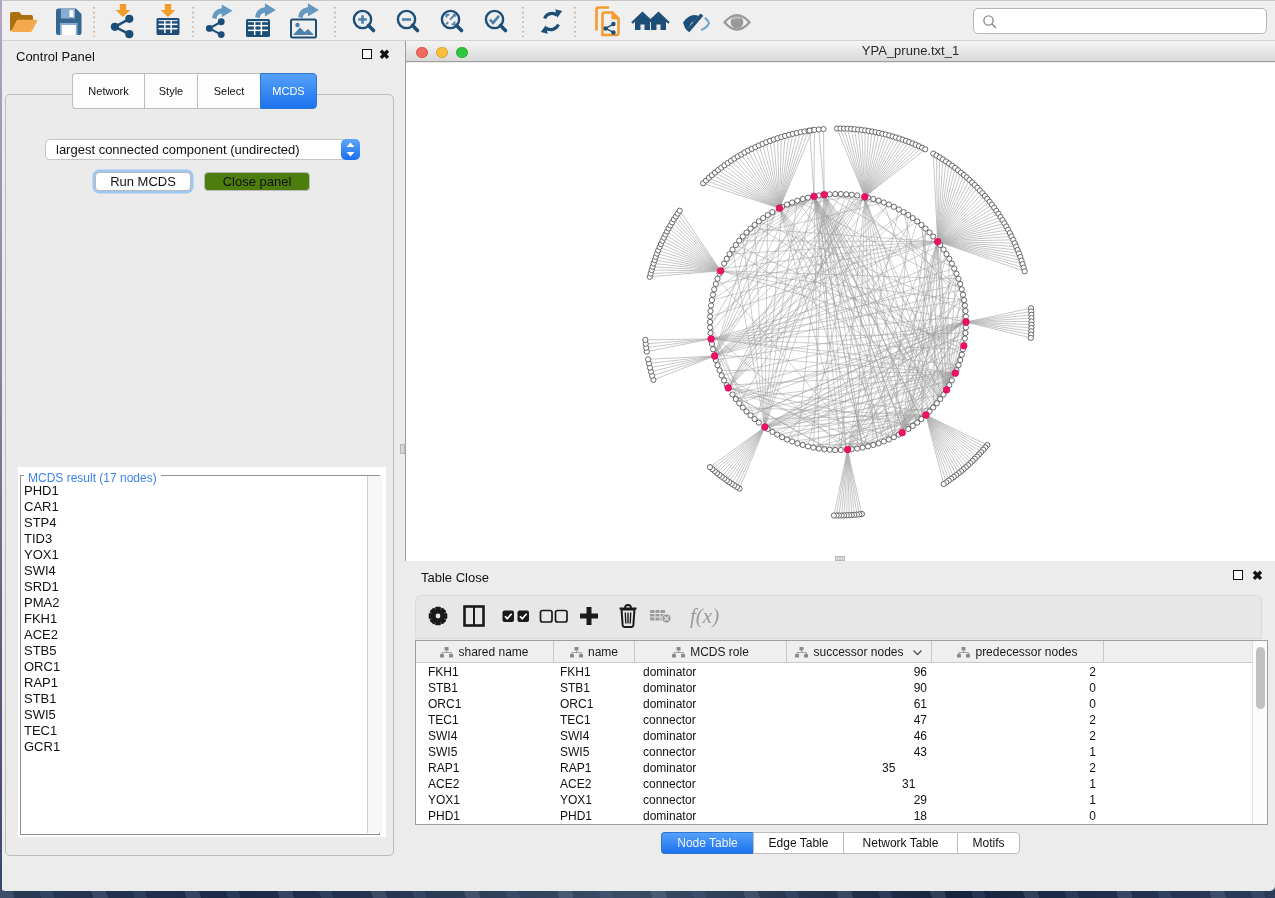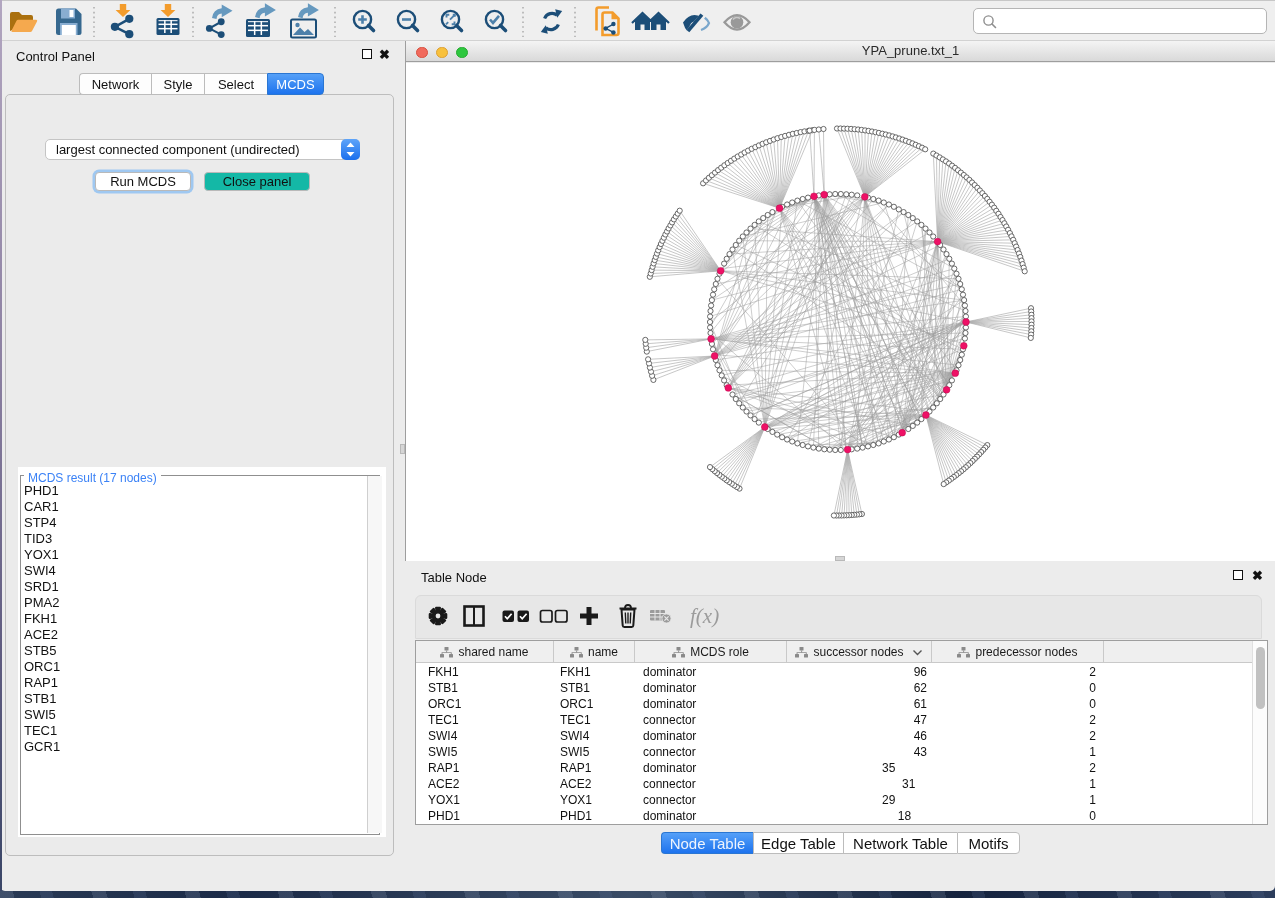--- a/index.html
+++ b/index.html
@@ -18,35 +18,35 @@
     border-top:1px solid #c7c7c7; border-bottom:1px solid #d2d2d2; }
   #searchbox { position:absolute; left:973px; top:7px; width:294px; height:26px; background:#fff;
     border:1px solid #b5b5b5; border-radius:5px; }
   
   #cpanel { position:absolute; left:0; top:42px; width:401px; height:819px; background:#ececec; }
   #cpanel .title { position:absolute; left:16px; top:7px; font-size:13px; color:#111; }
   .floatbox { position:absolute; width:10px; height:10px; border:1.5px solid #111; background:#fff; }
   .closex { position:absolute; font-size:13px; font-weight:bold; color:#111; line-height:10px; }
   #tabwrap { position:absolute; left:5px; top:52px; width:389px; height:762px;
     border:1px solid #bdbdbd; border-radius:5px; background:#ebebeb; }
-  #tabs { position:absolute; left:79px; top:31px; height:22px; display:flex; font-size:13px; }
+  #tabs { position:absolute; left:72px; top:31px; height:36px; display:flex; font-size:11px; }
   .tab { background:#fdfdfd; border:1px solid #bcbcbc; border-right:none; color:#111;
     display:flex; align-items:center; justify-content:center; }
   .tab:first-child { border-radius:4px 0 0 4px; }
   .tab.sel { background:linear-gradient(#55a0f8,#1d73ee); color:#fff; border-color:#2a76d2;
     border-radius:0 4px 4px 0; border-right:1px solid #2a76d2; }
   #optlabel { position:absolute; left:0; top:20px; width:401px; text-align:center; font-size:13px; color:#111; }
   #combo { position:absolute; left:39px; top:44px; width:315px; height:21px; background:#fff;
     border:1px solid #c4c4c4; border-radius:5px; font-size:13px; color:#111; }
   #combo .cap { position:absolute; right:-1px; top:-1px; width:19px; height:21px; border-radius:5px;
     background:linear-gradient(#5ea4f9,#1a6fed); }
   #btnrun { position:absolute; left:89px; top:77px; width:96px; height:19px; background:#fff;
     border:1px solid #b9b9b9; border-radius:4px; font-size:13px; color:#111; text-align:center;
     box-shadow:0 0 0 2.5px #9fc8f1; line-height:17px; }
-  #btnclose { position:absolute; left:198px; top:77px; width:106px; height:19px; background:#14b8a6;
+  #btnclose { position:absolute; left:198px; top:77px; width:106px; height:19px; background:#4d7c0f;
     border:1px solid #b9b9b9; border-radius:4px; font-size:13px; color:#111; text-align:center; line-height:17px; }
   #whitebox { position:absolute; left:12px; top:372px; width:368px; height:370px; background:#fff; }
   #fsborder { position:absolute; left:2px; top:8px; width:360px; height:360px; border:1px solid #8f8f8f; }
   #whitebox .legend { position:absolute; left:6px; top:4px; background:#fff; padding:0 4px;
     font-size:12px; color:#3b82f6; }
   #mlist { position:absolute; left:6px; top:16px; font-size:13px; color:#111; line-height:16px; }
   #mscroll { position:absolute; left:349px; top:9px; width:15px; height:357px; background:#f7f7f7;
     border-left:1px solid #cfcfcf; }
   
   #netwin { position:absolute; left:405px; top:41px; width:870px; height:520px;
@@ -66,21 +66,21 @@
   #thead { position:absolute; left:0; top:0; width:851px; height:22px; background:#efefef;
     border-bottom:1px solid #c9c9c9; }
   .th { position:absolute; top:0; height:22px; border-right:1px solid #c9c9c9; font-size:12px;
     color:#1a1a1a; display:flex; align-items:center; justify-content:center; }
   .trow { position:absolute; left:0; width:851px; height:16px; }
   .td { position:absolute; white-space:nowrap; }
   #tscroll { position:absolute; right:0px; top:0px; width:15px; height:183px; background:#fcfcfc;
     border-left:1px solid #e0e0e0; }
   #tscroll .thumb { position:absolute; left:2.5px; top:6px; width:9px; height:62px; background:#c1c1c1;
     border-radius:5px; }
-  #btabs { position:absolute; left:257px; top:271px; height:22px; display:flex; font-size:15px; }
+  #btabs { position:absolute; left:257px; top:271px; height:22px; display:flex; font-size:12px; }
   .btab { background:#fff; border:1px solid #bcbcbc; border-right:none; color:#111;
     display:flex; align-items:center; justify-content:center; }
   .btab:last-child { border-right:1px solid #bcbcbc; border-radius:0 4px 4px 0; }
   .btab.sel { background:linear-gradient(#55a0f8,#1d73ee); color:#eef4fd; border-color:#2a76d2;
     border-radius:4px 0 0 4px; }
   
   #statusbar { position:absolute; left:0; top:860px; width:1275px; height:31px; background:#ececec;
     border-top:1px solid #c4c4c4; }
   #listbtn { position:absolute; left:11px; top:6px; width:28px; height:19px; background:#f6f6f6;
     border:1px solid #b3b3b3; }
@@ -1018,21 +1018,21 @@
             <circle cx="322.3" cy="324.9" r="3.4"></circle>
             <circle cx="519.9" cy="352.0" r="3.4"></circle>
             <circle cx="358.8" cy="364.0" r="3.4"></circle>
             <circle cx="496.2" cy="369.7" r="3.4"></circle>
             <circle cx="441.6" cy="386.6" r="3.4"></circle>
           </g>
         </svg></div>
   </div>
   <div class="handle" style="left:835px; top:556px; width:10px; height:5px;"></div>
   <div id="tpanel">
-    <div class="title">Table Node</div>
+    <div class="title">Table Close</div>
     <div class="floatbox" style="left:829px; top:9px;"></div>
     <div class="closex" style="left:848px; top:10px;">✖</div>
     <div id="ttoolbar">
         <svg width="847" height="44" viewBox="0 0 847 44" style="position:absolute;left:0;top:0;">
           <path d="M22 20 L30.1 18.2 L30.1 21.8 Z" fill="#1a1a1a" stroke="#1a1a1a" stroke-width="2.4" stroke-linejoin="round"></path>
           <path d="M22 20 L29.0 24.4 L26.4 27.0 Z" fill="#1a1a1a" stroke="#1a1a1a" stroke-width="2.4" stroke-linejoin="round"></path>
           <path d="M22 20 L23.8 28.1 L20.2 28.1 Z" fill="#1a1a1a" stroke="#1a1a1a" stroke-width="2.4" stroke-linejoin="round"></path>
           <path d="M22 20 L17.6 27.0 L15.0 24.4 Z" fill="#1a1a1a" stroke="#1a1a1a" stroke-width="2.4" stroke-linejoin="round"></path>
           <path d="M22 20 L13.9 21.8 L13.9 18.2 Z" fill="#1a1a1a" stroke="#1a1a1a" stroke-width="2.4" stroke-linejoin="round"></path>
           <path d="M22 20 L15.0 15.6 L17.6 13.0 Z" fill="#1a1a1a" stroke="#1a1a1a" stroke-width="2.4" stroke-linejoin="round"></path>
@@ -1139,21 +1139,21 @@
 <div class="td" style="left:12px;">FKH1</div>
 <div class="td" style="left:144px;">FKH1</div>
 <div class="td" style="left:227px;">dominator</div>
 <div class="td" style="left:466px; width:45px; text-align:right;">96</div>
 <div class="td" style="left:635px; width:45px; text-align:right;">2</div>
 </div>
         <div class="trow" style="top:40px;">
 <div class="td" style="left:12px;">STB1</div>
 <div class="td" style="left:144px;">STB1</div>
 <div class="td" style="left:227px;">dominator</div>
-<div class="td" style="left:466px; width:45px; text-align:right;">62</div>
+<div class="td" style="left:466px; width:45px; text-align:right;">90</div>
 <div class="td" style="left:635px; width:45px; text-align:right;">0</div>
 </div>
         <div class="trow" style="top:56px;">
 <div class="td" style="left:12px;">ORC1</div>
 <div class="td" style="left:144px;">ORC1</div>
 <div class="td" style="left:227px;">dominator</div>
 <div class="td" style="left:466px; width:45px; text-align:right;">61</div>
 <div class="td" style="left:635px; width:45px; text-align:right;">0</div>
 </div>
         <div class="trow" style="top:72px;">
@@ -1188,28 +1188,28 @@
 <div class="td" style="left:12px;">ACE2</div>
 <div class="td" style="left:144px;">ACE2</div>
 <div class="td" style="left:227px;">connector</div>
 <div class="td" style="left:486px; width:45px; text-align:left;">31</div>
 <div class="td" style="left:635px; width:45px; text-align:right;">1</div>
 </div>
         <div class="trow" style="top:152px;">
 <div class="td" style="left:12px;">YOX1</div>
 <div class="td" style="left:144px;">YOX1</div>
 <div class="td" style="left:227px;">connector</div>
-<div class="td" style="left:466px; width:45px; ">29</div>
+<div class="td" style="left:466px; width:45px; text-align:right;">29</div>
 <div class="td" style="left:635px; width:45px; text-align:right;">1</div>
 </div>
         <div class="trow" style="top:168px;">
 <div class="td" style="left:12px;">PHD1</div>
 <div class="td" style="left:144px;">PHD1</div>
 <div class="td" style="left:227px;">dominator</div>
-<div class="td" style="left:466px; width:45px; text-align:center;">18</div>
+<div class="td" style="left:466px; width:45px; text-align:right;">18</div>
 <div class="td" style="left:635px; width:45px; text-align:right;">0</div>
 </div>
       <div id="tscroll">
           <div class="thumb"></div>
         </div>
     </div>
     <div id="btabs">
       <div class="btab sel" style="width:92px;">Node Table</div>
       <div class="btab" style="width:90px;">Edge Table</div>
       <div class="btab" style="width:114px;">Network Table</div>

